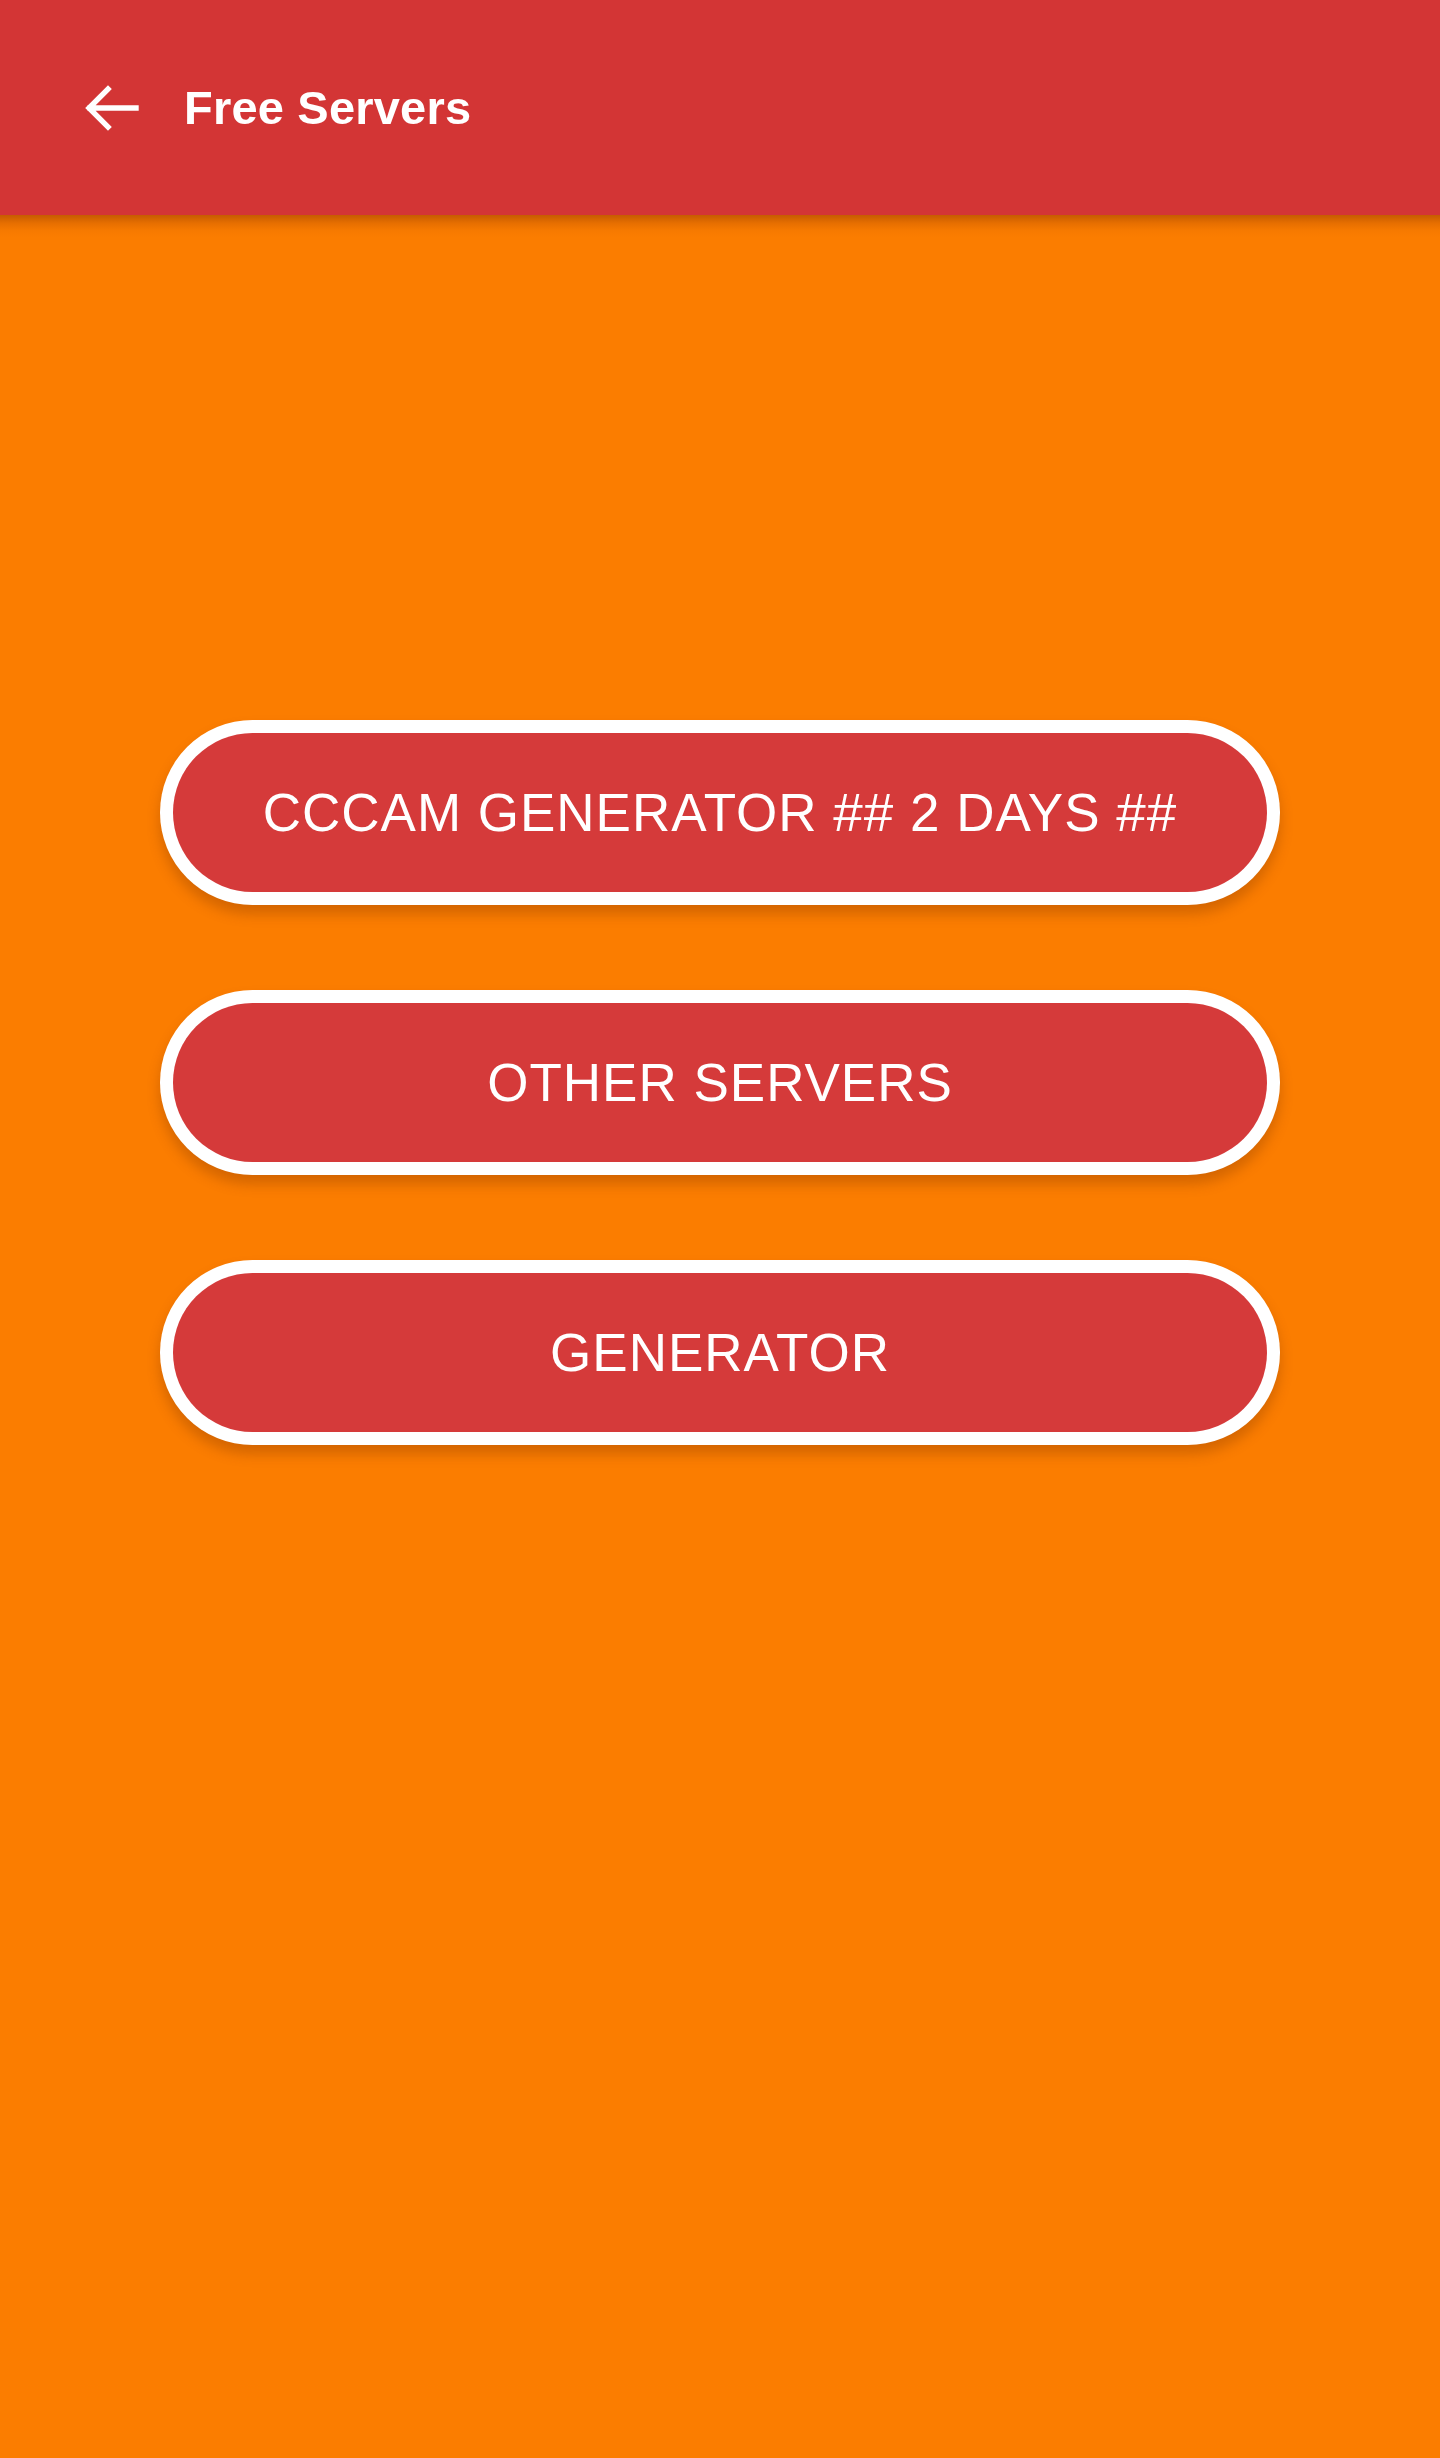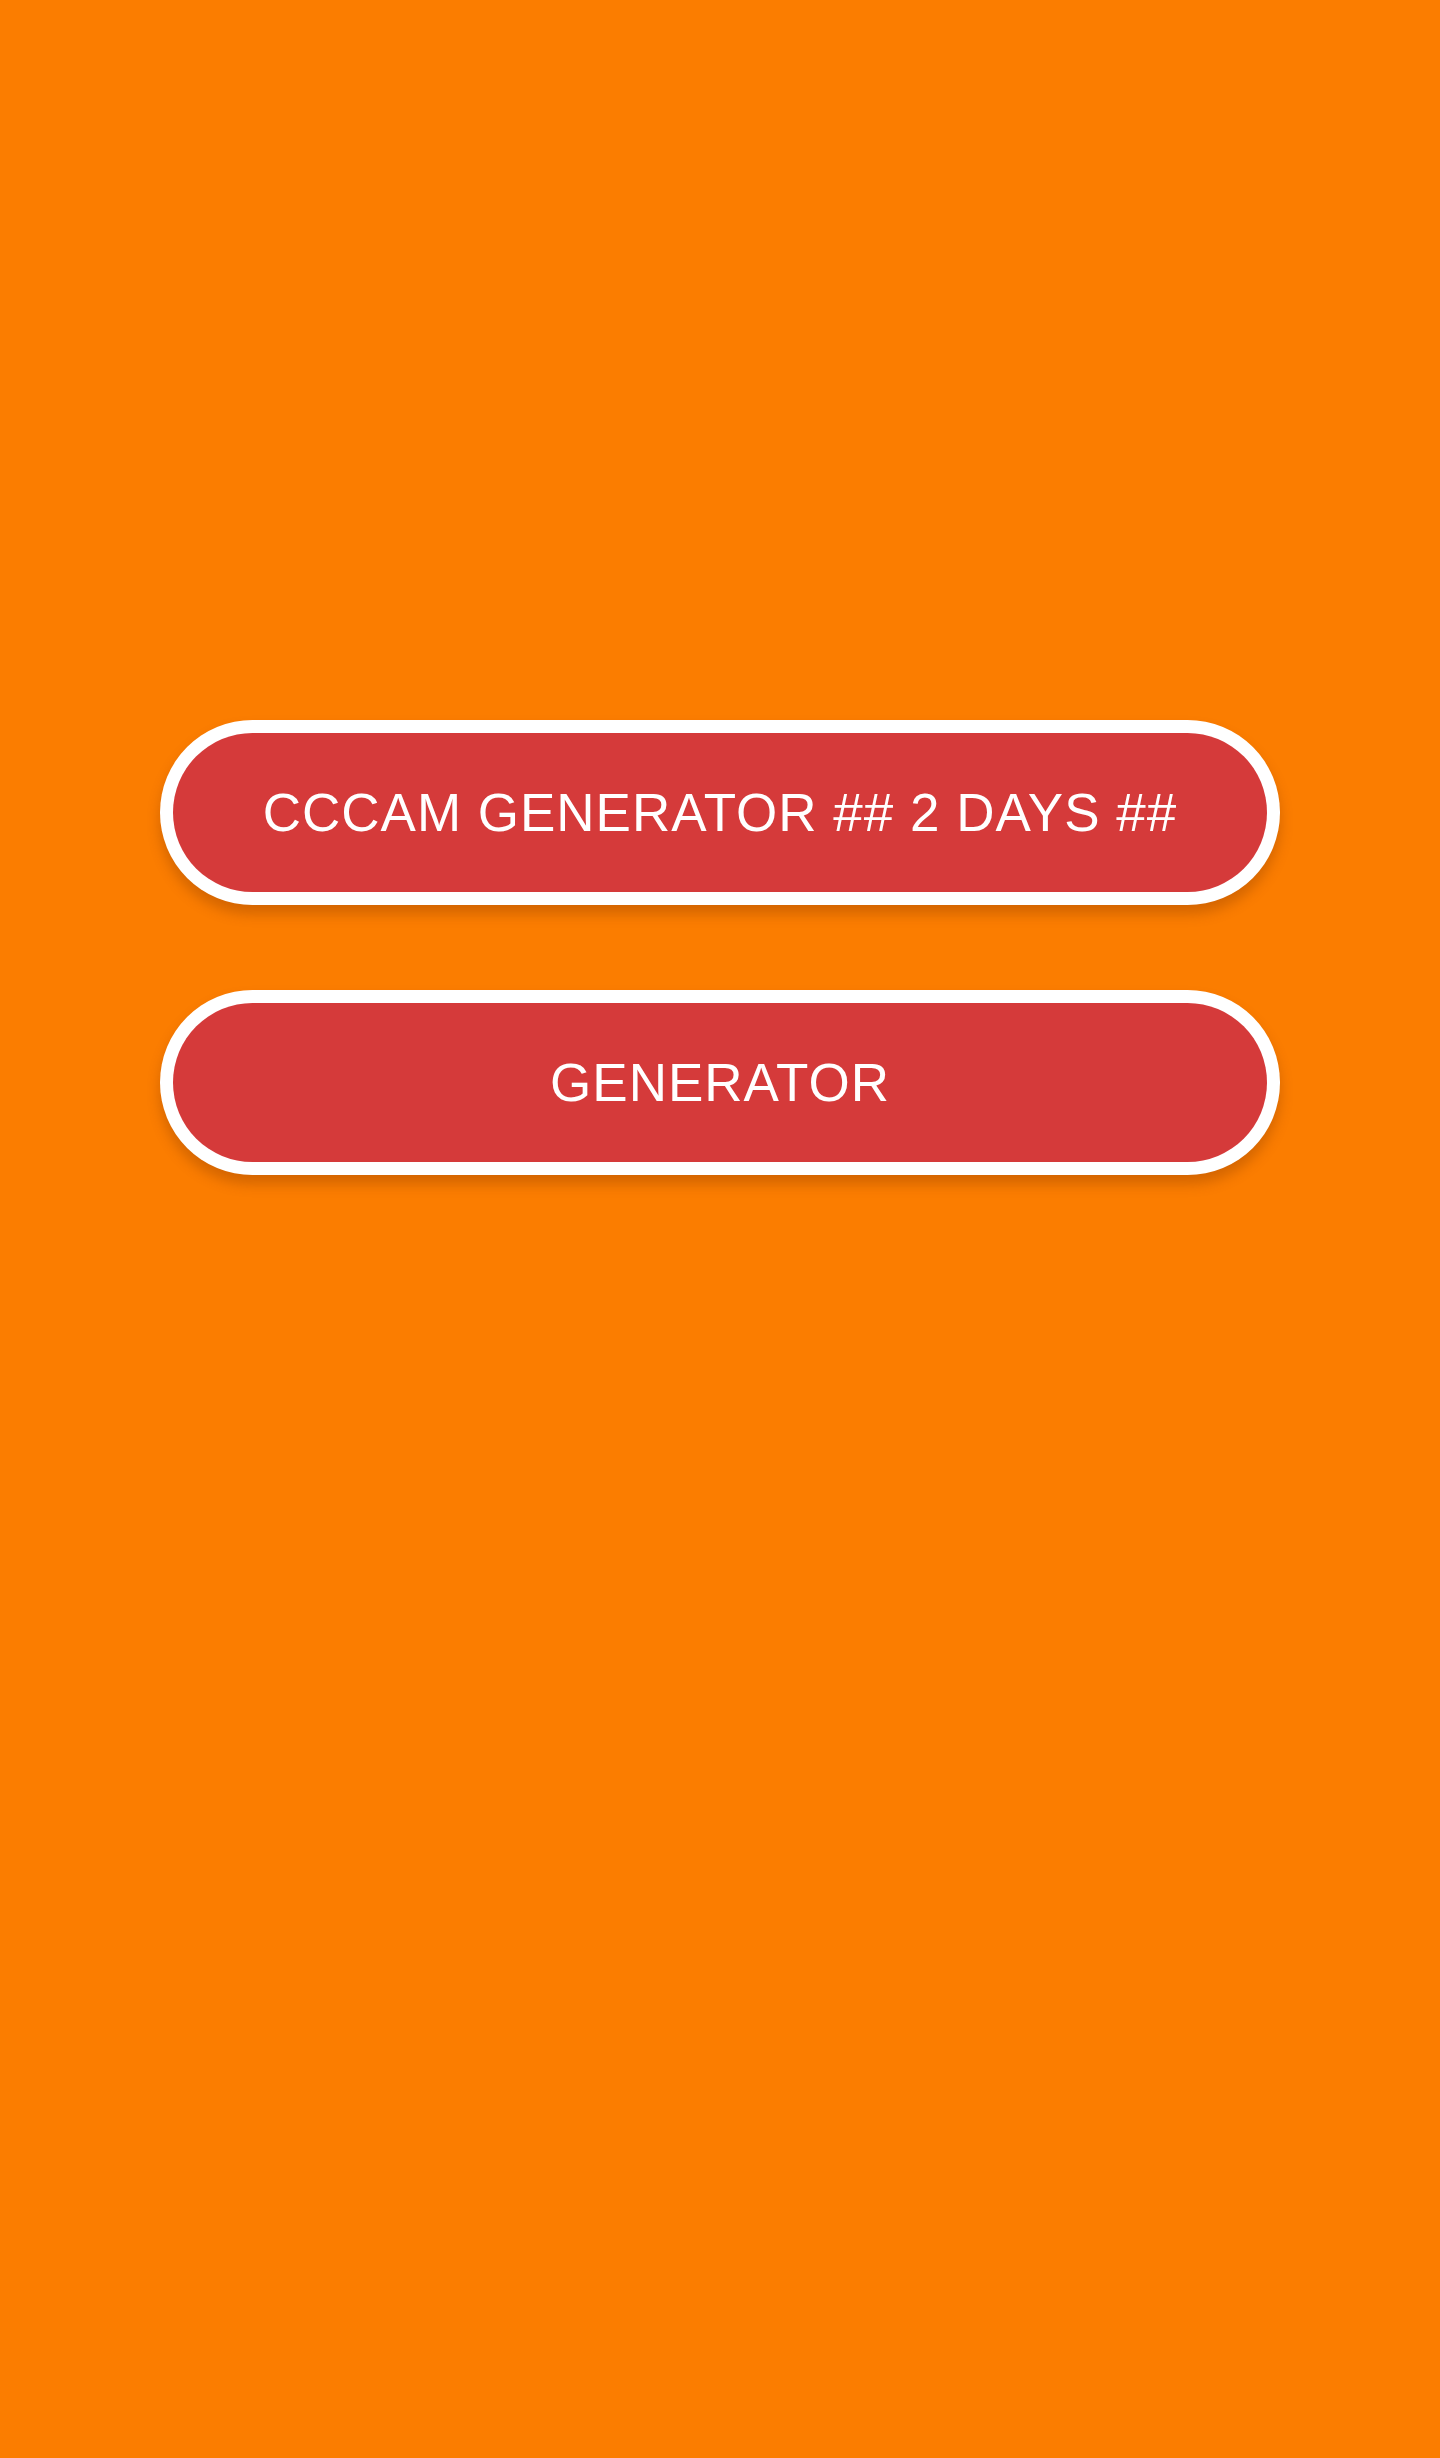--- a/index.html
+++ b/index.html
@@ -123,31 +123,48 @@
     line-height:1;
     white-space:nowrap;
     text-align:center;
   }
 </style>
 </head>
 <body>
 
 <div id="app">
 
+  <div class="appbar">
+
+    <div class="back-button">
+      <span>
+        <svg width="62" height="62" viewBox="0 0 62 62" aria-hidden="true">
+          <path d="M56 31 H10 M28 12 L9 31 L28 50" fill="none" stroke="#FFFFFF" stroke-width="5.4" stroke-linecap="square" stroke-linejoin="miter"></path>
+        </svg>
+      </span>
+    </div>
+
+    <div class="appbar-title">Free Servers</div>
+  </div>
 
   <div class="content">
 
     <div class="button-stack">
 
       <div class="pill-button">
         <div class="pill-face">
           <span class="pill-label">CCCAM GENERATOR ## 2 DAYS ##</span>
         </div>
       </div>
 
+      <div class="pill-button">
+        <div class="pill-face">
+          <span class="pill-label">OTHER SERVERS</span>
+        </div>
+      </div>
 
       <div class="pill-button">
         <div class="pill-face">
           <span class="pill-label">GENERATOR</span>
         </div>
       </div>
 
 
     </div>
   </div>

